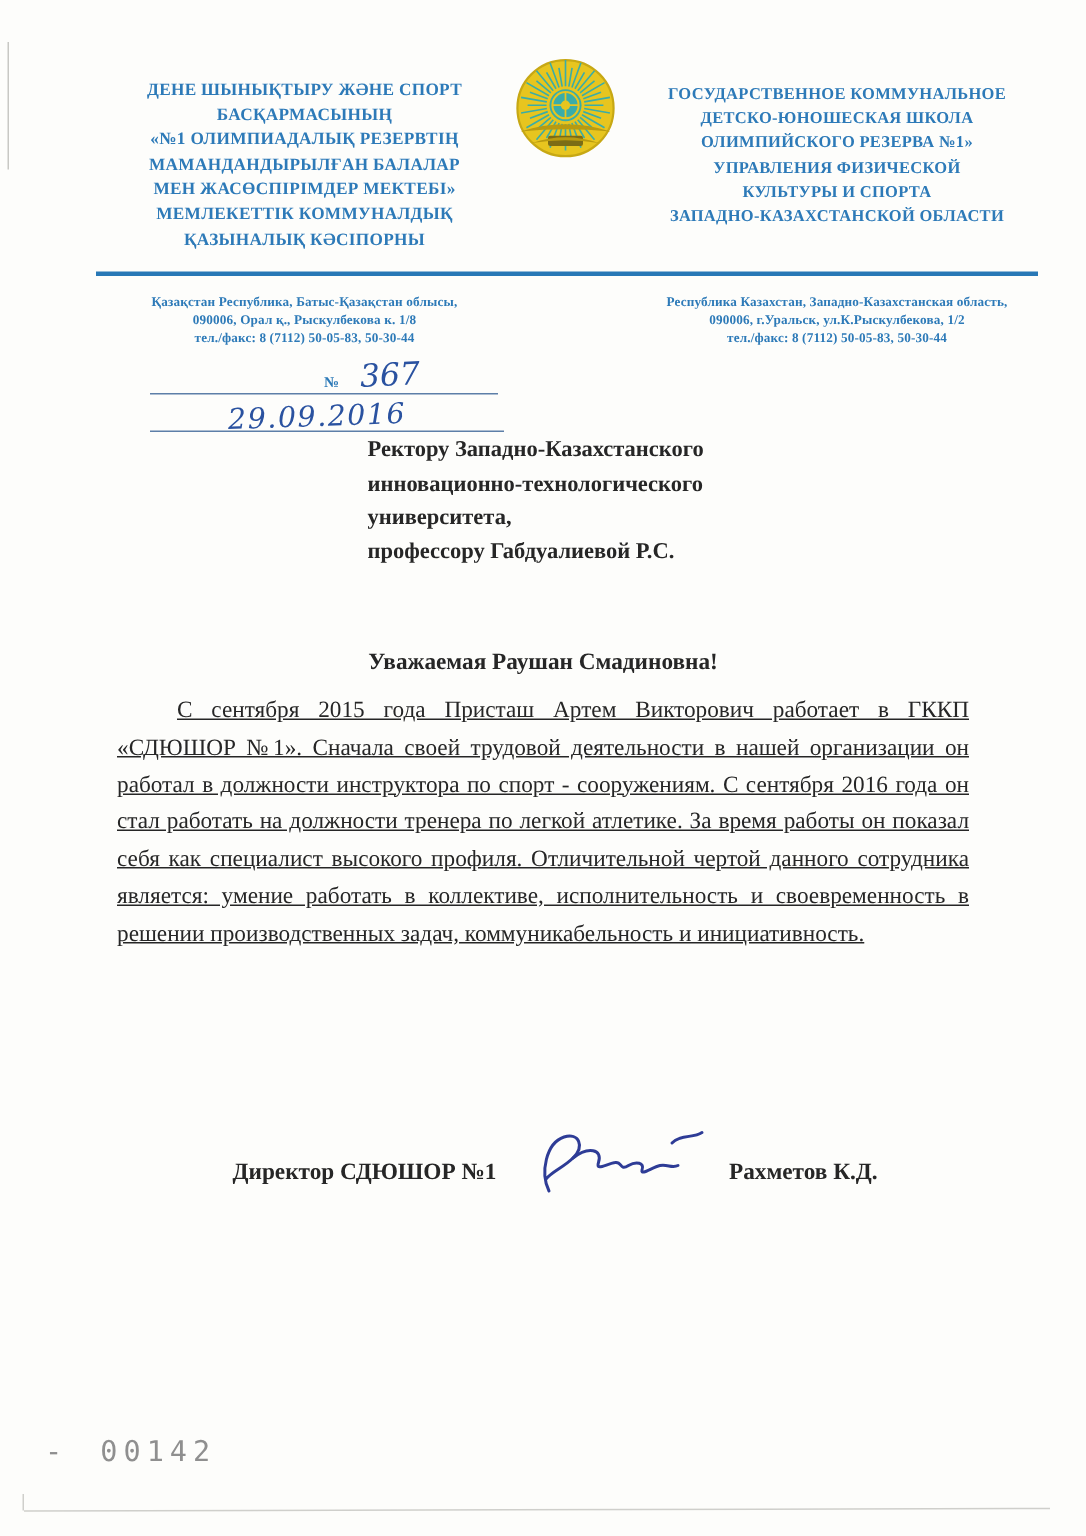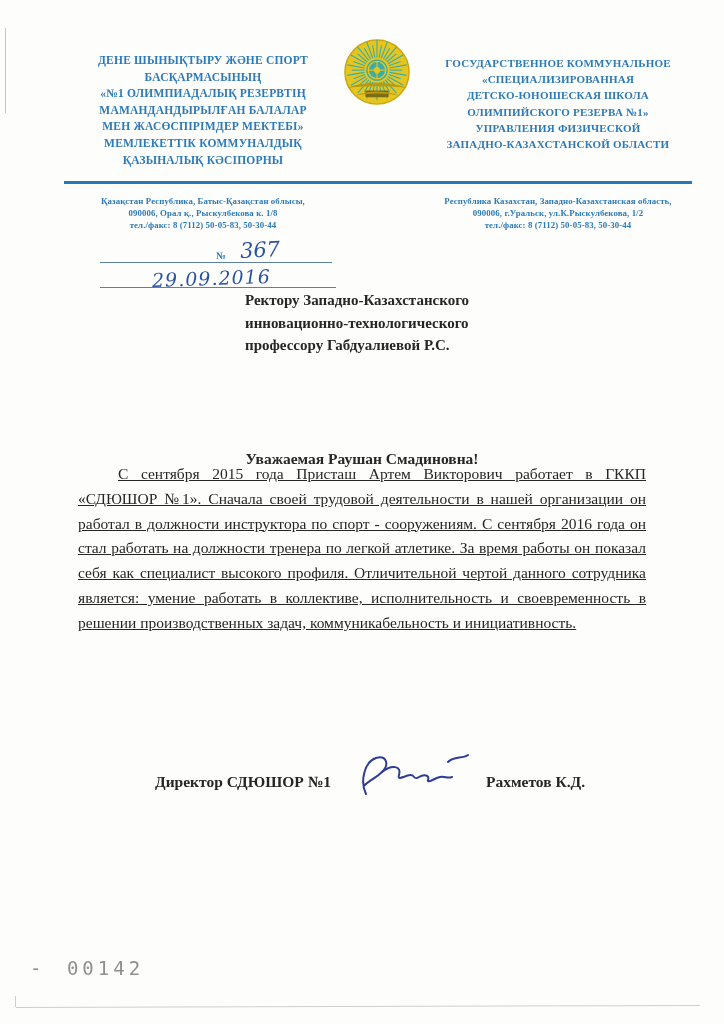--- a/index.html
+++ b/index.html
@@ -79,21 +79,21 @@
   }
 
   
   .recipient {
     position: absolute; left: 245px; top: 289px; width: 330px;
     font-size: 15px; font-weight: bold; line-height: 22.6px;
   }
 
   
   .salutation {
-    position: absolute; left: 78px; top: 450px; width: 568px;
+    position: absolute; left: 78px; top: 433px; width: 568px;
     text-align: center; font-weight: bold; font-size: 15.5px;
   }
   .body-par {
     position: absolute; left: 78px; top: 462px; width: 568px;
     font-size: 15.5px; line-height: 24.8px;
     text-align: justify; text-indent: 40px;
     margin: 0;
     text-decoration: underline;
   }
 
@@ -183,24 +183,24 @@
       <line x1="26" y1="34" x2="44" y2="34" stroke="#e7c51f" stroke-width="1.2"></line>
       <line x1="35" y1="25" x2="35" y2="43" stroke="#e7c51f" stroke-width="1.2"></line>
       <path d="M4 52 Q35 42 66 52 Q35 49 4 52 Z" fill="#b89a10"></path>
       <rect x="23" y="55" width="24" height="7" rx="1.5" fill="#7c6c15"></rect>
       <path d="M12 60 Q35 52 58 60 Q35 56 12 60 Z" fill="#b89a10"></path>
     </svg>
   </div>
 
   <div class="org-block org-right" style="color: rgb(45, 122, 184);">
     <div>ГОСУДАРСТВЕННОЕ КОММУНАЛЬНОЕ</div>
-    <div>«СПЕЦИАЛИЗИРОВАННАЯ</div>
     <div>ДЕТСКО-ЮНОШЕСКАЯ ШКОЛА</div>
     <div>ОЛИМПИЙСКОГО РЕЗЕРВА №1»</div>
     <div>УПРАВЛЕНИЯ ФИЗИЧЕСКОЙ</div>
+    <div>КУЛЬТУРЫ И СПОРТА</div>
     <div>ЗАПАДНО-КАЗАХСТАНСКОЙ ОБЛАСТИ</div>
   </div>
 
   <div class="rule" style="background: rgb(40, 120, 182);"></div>
 
   <div class="addr-block addr-left" style="color: rgb(45, 122, 184);">
     <div>Қазақстан Республика, Батыс-Қазақстан облысы,</div>
     <div>090006, Орал қ., Рыскулбекова к. 1/8</div>
     <div>тел./факс: 8 (7112) 50-05-83, 50-30-44</div>
   </div>
@@ -214,20 +214,21 @@
     <span class="ref-no" style="color: rgb(45, 122, 184);">№</span>
     <span class="ref-num hand" style="color: rgb(42, 82, 160);">367</span>
   </div>
   <div class="ref-line2">
     <span class="ref-date hand" style="color: rgb(42, 82, 160);">29.09.2016</span>
   </div>
 
   <div class="recipient">
     <div>Ректору Западно-Казахстанского</div>
     <div>инновационно-технологического</div>
+    <div>университета,</div>
     <div>профессору Габдуалиевой Р.С.</div>
   </div>
 
   <div class="salutation">Уважаемая Раушан Смадиновна!</div>
   <p class="body-par">С сентября 2015 года Присташ Артем Викторович работает в ГККП «СДЮШОР №1». Сначала своей трудовой деятельности в нашей организации он работал в должности инструктора по спорт -  сооружениям. С сентября 2016 года он стал работать на должности тренера по легкой атлетике. За время работы он показал себя как специалист высокого профиля. Отличительной чертой данного сотрудника является: умение работать в коллективе, исполнительность и своевременность в решении производственных задач, коммуникабельность и инициативность.</p>
 
   <span class="sig-title">Директор СДЮШОР №1</span>
   <svg class="autograph" viewBox="0 0 126 54">
     <g fill="none" stroke="#2e3c96" stroke-width="2" stroke-linecap="round">
       <path d="M14 46 C8 34 12 14 24 10 C34 7 38 16 30 24 C24 30 16 33 12 38"></path>

